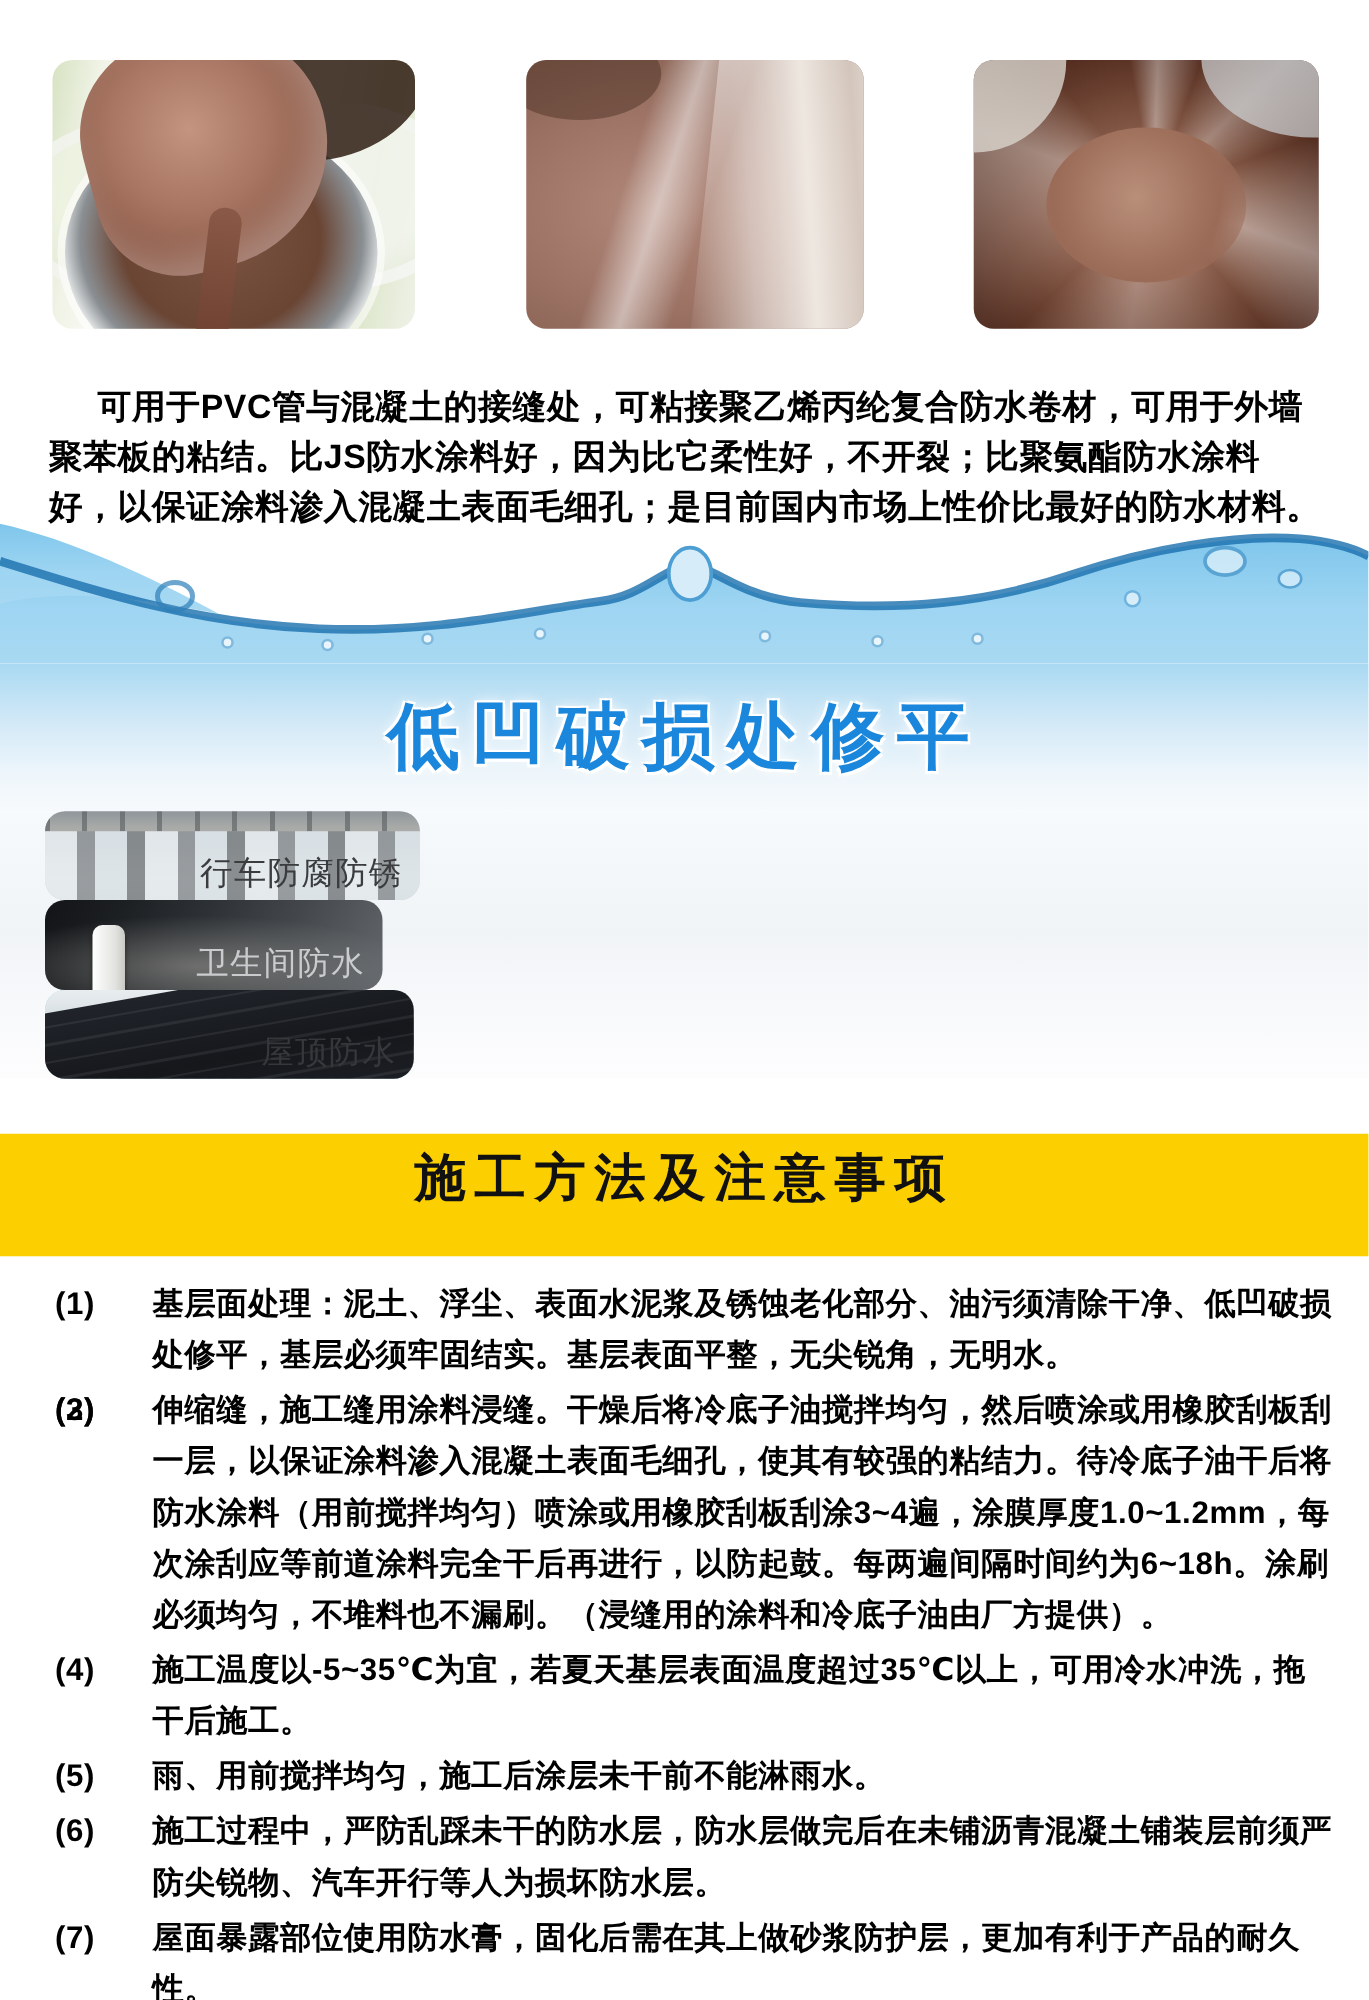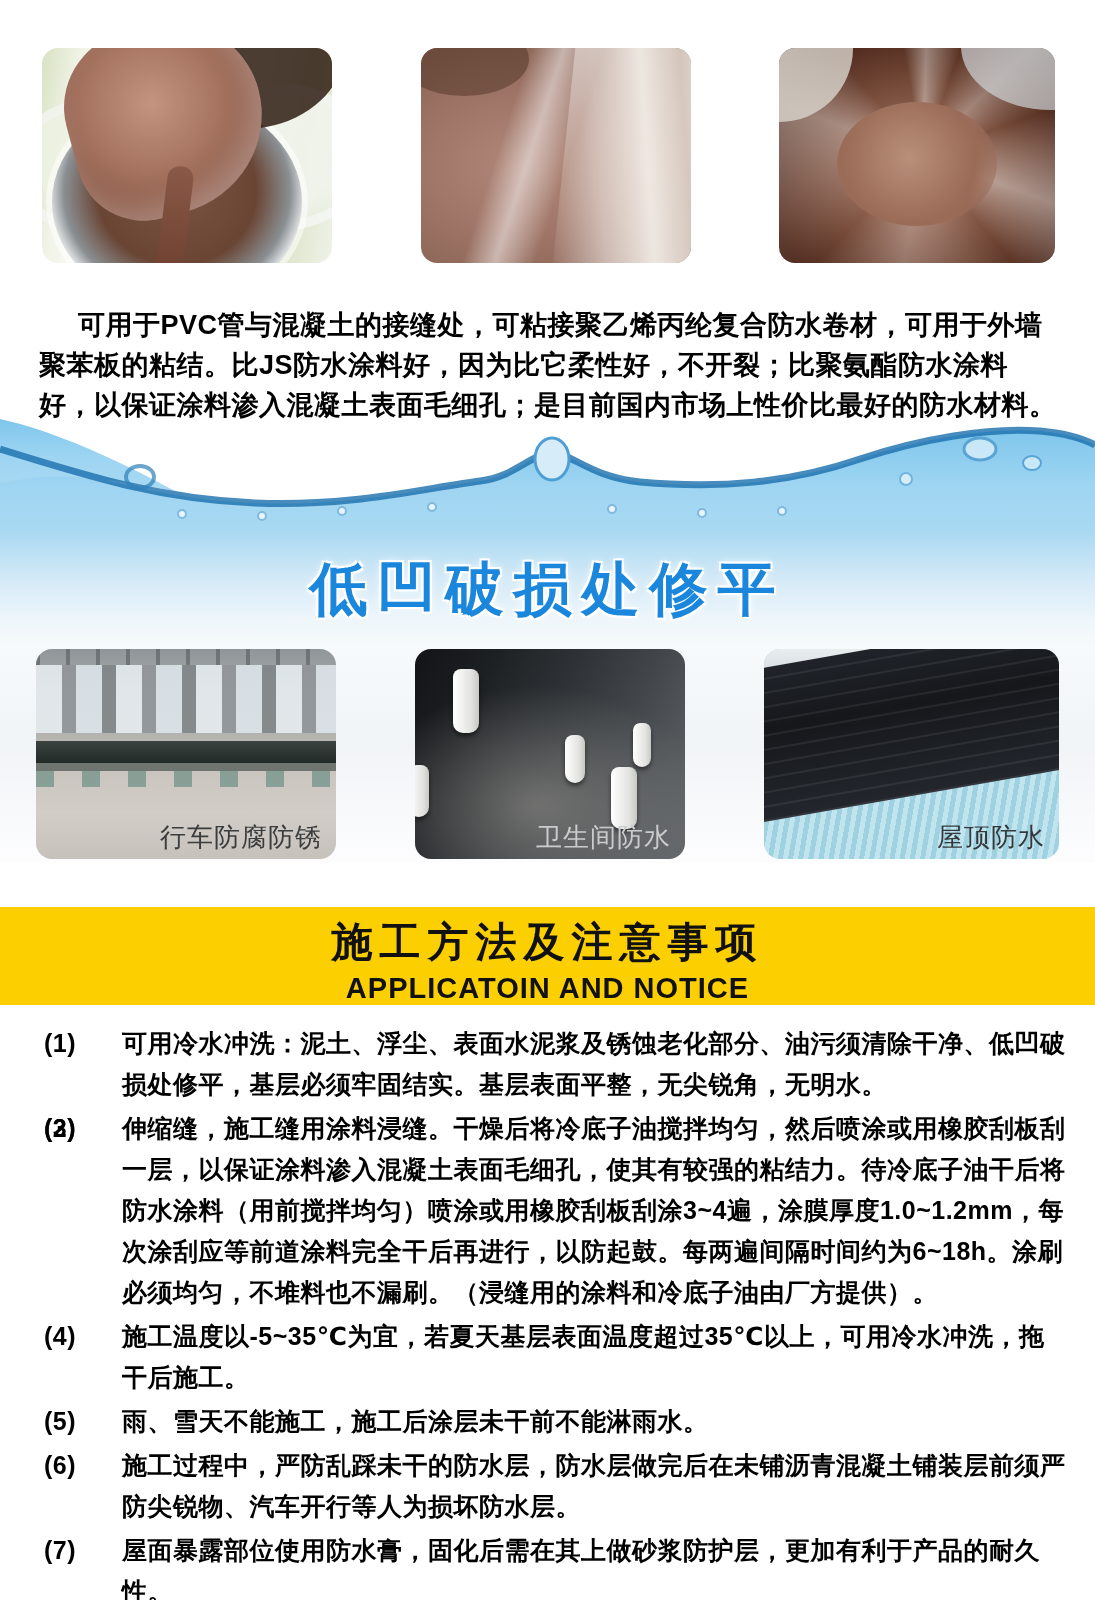--- a/index.html
+++ b/index.html
@@ -40,21 +40,21 @@
   
   .wave-wrap { margin-top:-6px; height:112px; }
   .wave-wrap svg { display:block; width:100%; height:112px; }
 
   
   .title-band { height:118px; display:flex; align-items:center; justify-content:center; background:linear-gradient(180deg,#a9d9f2 0%,#d3e9f7 40%,#eef6fb 75%,#f7fafc 100%); }
   .page-title { font-size:58px; font-weight:bold; color:#1b87dc; letter-spacing:10px;
     text-shadow:-2px -2px 0 #fff,2px -2px 0 #fff,-2px 2px 0 #fff,2px 2px 0 #fff,0 0 10px #fff; }
 
   
-  .result-photos { height:214px; padding:0 36px; display:flex; justify-content:space-between; align-items:flex-start; background:linear-gradient(180deg,#f7fafc 0%,#f1f4f7 45%,#fdfdfe 100%); }
+  .result-photos { height:214px; padding:0 36px; display:flex; justify-content:space-between; align-items:flex-start; background:linear-gradient(180deg,#f7fafc 0%,#f1f4f7 45%,#fdfdfe 100%);flex-direction:column; }
   .rphoto { position:relative; height:210px; border-radius:16px; overflow:hidden; }
   .rphoto > div { position:absolute; }
   .rp1 { width:300px; }
   .rp2 { width:270px; }
   .rp3 { width:295px;font-family:Liberation Serif, serif; }
   .cap { position:absolute; right:14px; bottom:4px; font-size:26px; color:#3a3c3e; font-weight:500; letter-spacing:1px; z-index:5; }
 
   .p-shop { background:linear-gradient(180deg,#8f969a 0%,#a8aaa8 18%,#b4b2ae 40%,#c4c0b9 52%,#cac6bf 60%,#d2cec7 78%,#c6c2bb 100%); }
   .p-shop .truss { left:0; top:0; width:100%; height:16px; background:repeating-linear-gradient(90deg,#565b5e 0 4px,transparent 4px 30px); opacity:.6; }
   .p-shop .windows { left:0; top:16px; width:100%; height:68px; background:repeating-linear-gradient(90deg,#e9f0f4 0 26px,#8e9499 26px 40px,#dfe8ee 40px 66px,#7d8387 66px 80px); opacity:.85; }
@@ -174,43 +174,42 @@
       <div class="glass"></div>
       <div class="membrane"></div>
       <div class="cap">屋顶防水</div>
     </div>
   </div>
 
   <div class="gap-white"></div>
 
   <div class="banner">
     <div class="banner-zh">施工方法及注意事项</div>
-    <div class="banner-en">APPLICATOIN  AND NOTICE</div>
   </div>
 
   <div class="instructions">
     <ol>
       <li>
         <span class="num">(1)</span>
-        <span>可用冷水冲洗：泥土、浮尘、表面水泥浆及锈蚀老化部分、油污须清除干净、低凹破损处修平，基层必须牢固结实。基层表面平整，无尖锐角，无明水。</span>
+        <span>基层面处理：泥土、浮尘、表面水泥浆及锈蚀老化部分、油污须清除干净、低凹破损处修平，基层必须牢固结实。基层表面平整，无尖锐角，无明水。</span>
       </li>
       <li>
         <span class="num">(2)</span>
       </li>
       <li>
         <span class="num">(3)</span>
         <span>伸缩缝，施工缝用涂料浸缝。干燥后将冷底子油搅拌均匀，然后喷涂或用橡胶刮板刮一层，以保证涂料渗入混凝土表面毛细孔，使其有较强的粘结力。待冷底子油干后将防水涂料（用前搅拌均匀）喷涂或用橡胶刮板刮涂3~4遍，涂膜厚度1.0~1.2mm，每次涂刮应等前道涂料完全干后再进行，以防起鼓。每两遍间隔时间约为6~18h。涂刷必须均匀，不堆料也不漏刷。（浸缝用的涂料和冷底子油由厂方提供）。</span>
       </li>
       <li>
         <span class="num">(4)</span>
         <span>施工温度以-5~35℃为宜，若夏天基层表面温度超过35℃以上，可用冷水冲洗，拖干后施工。</span>
       </li>
       <li>
         <span class="num">(5)</span>
-        <span>雨、雪天不能施工，施工后涂层未干前不能淋雨水。</span>
+        <span>雨、用前搅拌均匀，施工后涂层未干前不能淋雨水。</span>
       </li>
       <li>
         <span class="num">(6)</span>
         <span>施工过程中，严防乱踩未干的防水层，防水层做完后在未铺沥青混凝土铺装层前须严防尖锐物、汽车开行等人为损坏防水层。</span>
       </li>
       <li>
         <span class="num">(7)</span>
         <span>屋面暴露部位使用防水膏，固化后需在其上做砂浆防护层，更加有利于产品的耐久性。</span>
       </li>
     </ol>

